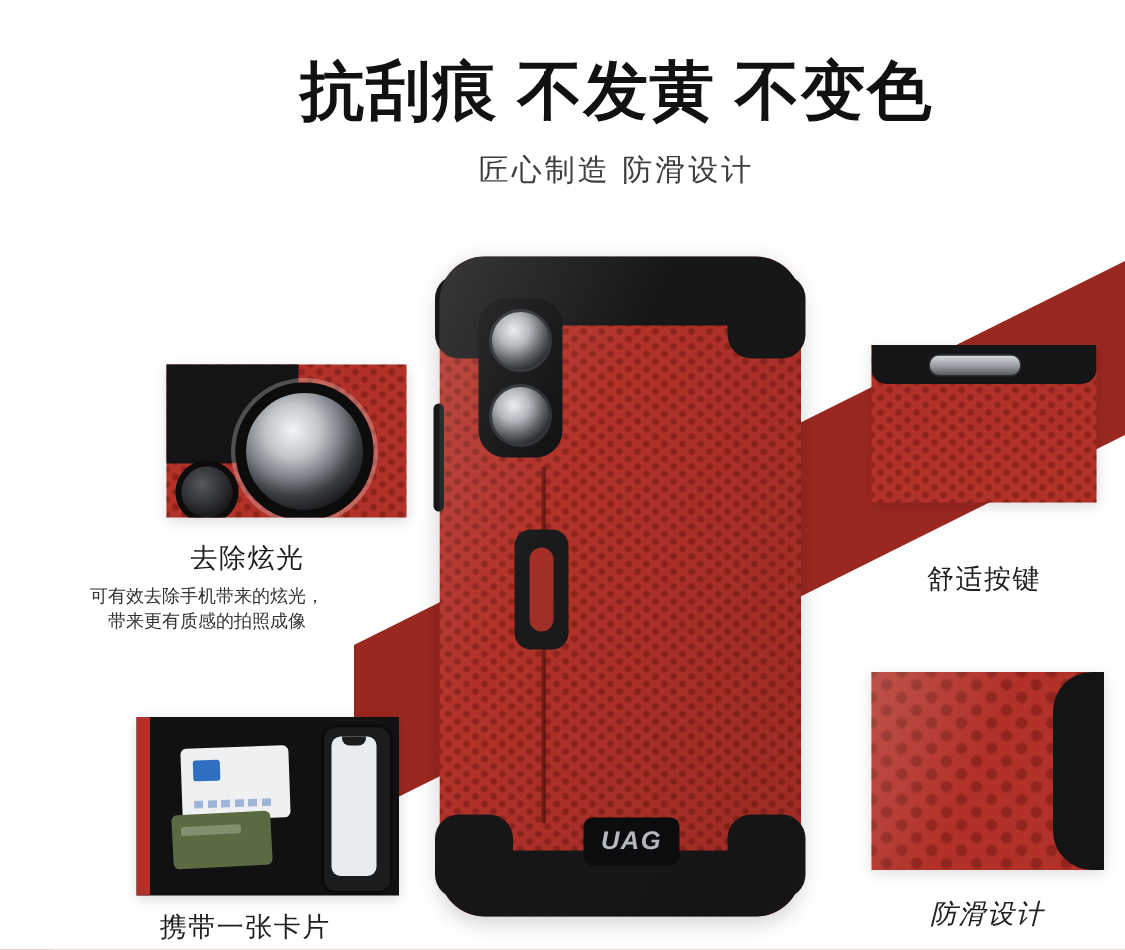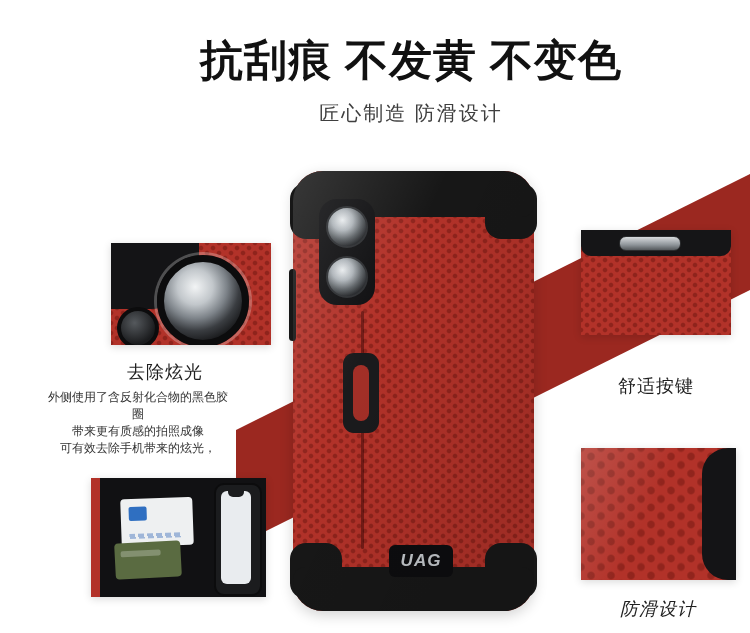--- a/index.html
+++ b/index.html
@@ -167,41 +167,41 @@
     <div class="shade"></div>
   </div>
 
   <div class="photo camera-photo honeycomb">
     <div class="cam-corner"></div>
     <div class="small-lens"></div>
     <div class="big-lens"></div>
   </div>
   <div class="label label-glare">去除炫光</div>
   <div class="desc">
-    <div>外侧使用了含反射化合物的黑色胶圈</div>
+    <div>可有效去除手机带来的炫光，</div>
     <div>带来更有质感的拍照成像</div>
-    <div>可有效去除手机带来的炫光，</div>
   </div>
 
   <div class="photo button-photo honeycomb">
     <div class="edge-band"></div>
     <div class="metal-button"></div>
   </div>
   <div class="label label-buttons">舒适按键</div>
 
   <div class="photo card-photo">
     <div class="folio-outer"></div>
     <div class="card white">
       <div class="chip"></div>
     </div>
     <div class="card green"></div>
     <div class="phone-slice">
       <div class="screen"></div>
     </div>
   </div>
+  <div class="label label-card">携带一张卡片</div>
 
   <div class="photo grip-photo honeycomb-lg">
     <div class="grip-edge"></div>
     <div class="grip-sheen"></div>
   </div>
   <div class="label label-grip">防滑设计</div>
 
 </div>
 
 </body></html>

